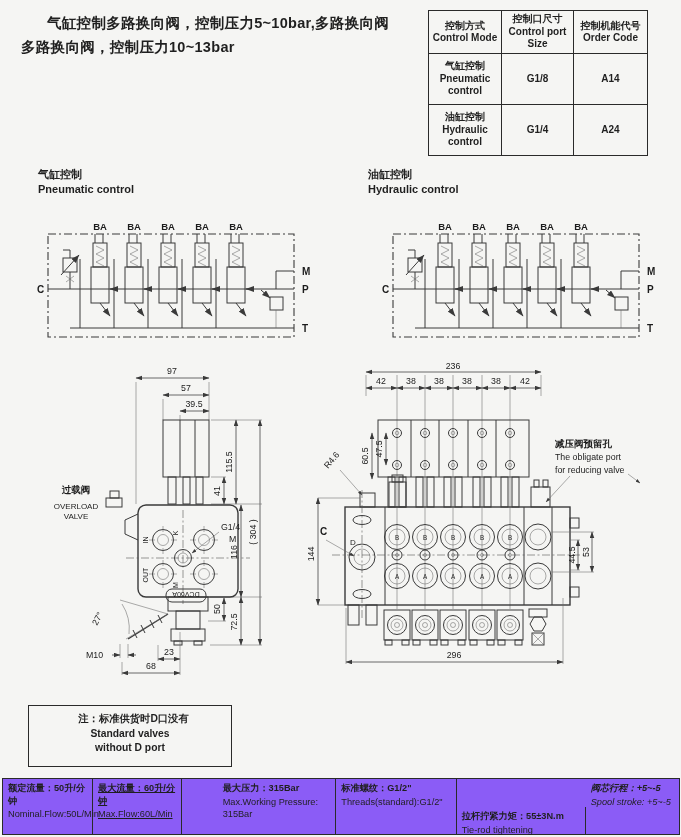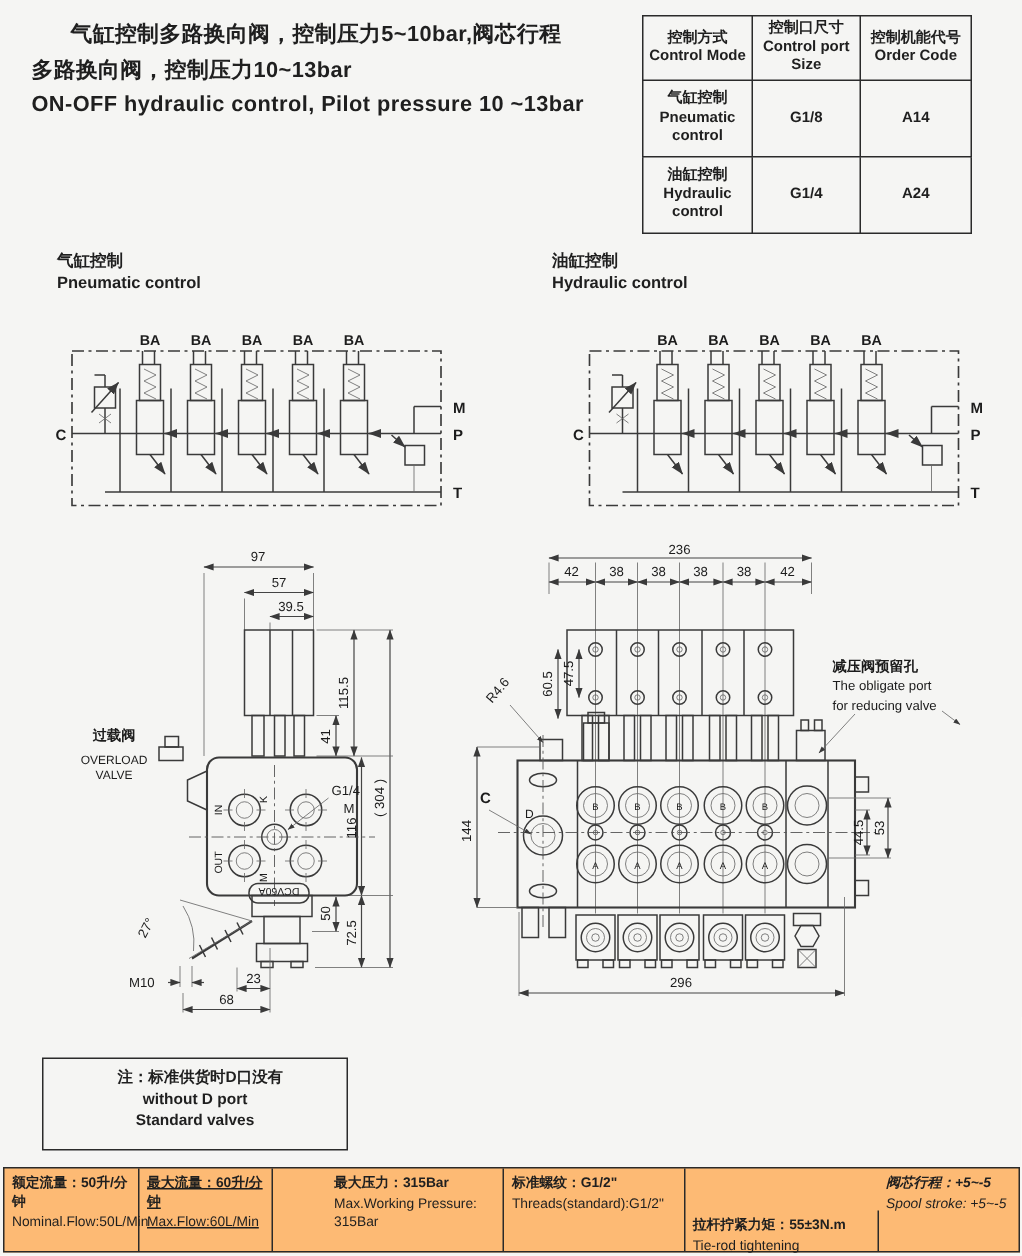--- a/index.html
+++ b/index.html
@@ -18,21 +18,21 @@
   .ctl-table .en{font-weight:bold;}
   
   .schem-title{position:absolute;font-size:11px;font-weight:bold;line-height:15px;}
   .schem-title .en{font-weight:bold;}
   
   .note{position:absolute;left:28px;top:705px;width:202px;height:54px;border:1.6px solid #2a2a2a;
         font-size:10.3px;font-weight:bold;text-align:center;padding-top:6px;line-height:14.5px;}
   .note .zh{text-align:center;padding-left:7px;}
   
   .spec{position:absolute;left:2px;top:778px;width:676px;height:55px;display:flex;
-        border:1.6px solid #2a2a2a;background:#fdba74;}
+        border:1.6px solid #2a2a2a;background:#8b5cf6;}
   .spec .cell{border-right:1.6px solid #2a2a2a;padding:3px 4px 0 5px;box-sizing:border-box;
               font-size:9.2px;line-height:12.5px;}
   .spec .cell:last-child{border-right:none;font-style:italic;}
   .spec .zh{font-weight:bold;margin-bottom:1px;}
   .spec .en{font-weight:normal;}
   .c1{width:90px;} .c2{width:94px;text-decoration:underline;} .c3{width:126px;margin-left:36px;} .c4{width:128px;} .c5{width:137px;margin-top:28px;} .c6{width:99px;}
   
   svg{position:absolute;overflow:visible;}
   svg text{font-family:"Liberation Sans",sans-serif;font-size:8.8px;fill:#1c1c1c;}
   text.t10{font-size:10px;font-weight:bold;}
@@ -85,23 +85,22 @@
         <circle cx="0" cy="205" r="9.5" class="ln"></circle>
           <circle cx="0" cy="205" r="6" class="thin"></circle>
         <circle cx="0" cy="205" r="2.5" class="thin"></circle>
         <rect x="-12" y="220" width="7" height="5" class="ln"></rect>
         <rect x="5" y="220" width="7" height="5" class="ln"></rect>
       </g>
     </defs>
   </svg>
 
   <div class="intro">
-    <div class="zh1">气缸控制多路换向阀，控制压力5~10bar,阀芯行程</div>
+    <div class="zh1">气缸控制多路换向阀，控制压力5~10bar,多路换向阀</div>
     <div class="zh2">多路换向阀，控制压力10~13bar</div>
-    <div class="en">ON-OFF hydraulic control, Pilot pressure 10 ~13bar</div>
   </div>
 
   <table class="ctl-table">
     <tbody>
         <tr>
       <td class="hd" style="width:70px">
         <div>控制方式</div>
         <div class="en">Control Mode</div>
       </td>
       <td class="hd" style="width:69px">
@@ -382,22 +381,22 @@
     <text x="141" y="217" text-anchor="middle" class="t6">A</text>
     <text x="170" y="217" text-anchor="middle" class="t6">A</text>
     <text x="198" y="217" text-anchor="middle" class="t6">A</text>
     <text x="243" y="85" class="t9b">减压阀预留孔</text>
     <text x="243" y="98">The obligate port</text>
     <text x="243" y="111">for reducing valve</text>
   </svg>
 
   <div class="note">
     <div class="zh">注：标准供货时D口没有</div>
+    <div>Standard valves</div>
     <div>without D port</div>
-    <div>Standard valves</div>
   </div>
 
   <div class="spec">
     <div class="cell c1">
       <div class="zh">额定流量：50升/分钟</div>
       <div class="en">Nominal.Flow:50L/Min</div>
     </div>
     <div class="cell c2">
       <div class="zh">最大流量：60升/分钟</div>
       <div class="en">Max.Flow:60L/Min</div>

